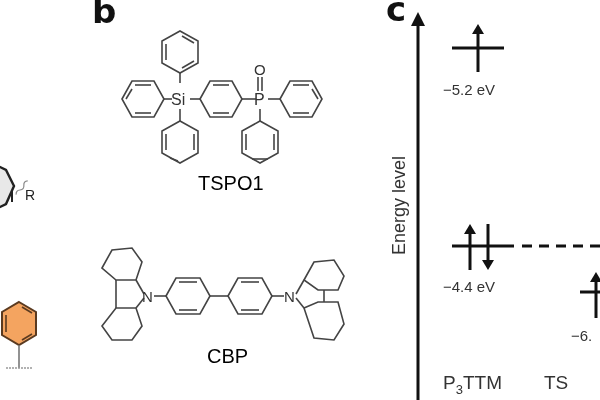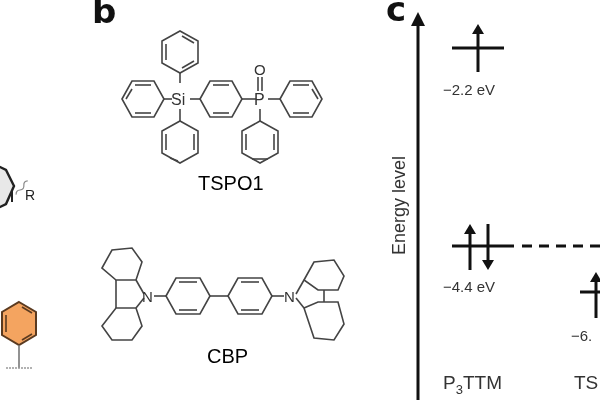--- a/index.html
+++ b/index.html
@@ -122,34 +122,34 @@
     <line x1="10" y1="24" x2="10" y2="400" stroke="#111" stroke-width="3"></line>
     <polygon points="3,26 10,12 17,26" fill="#111"></polygon>
   </svg>
   <div class="axis-label" style="left:389px;top:255px;">Energy level</div>
 
   <svg width="60" height="60" style="left:450px;top:20px">
     <line x1="2" y1="28" x2="54" y2="28" stroke="#111" stroke-width="3"></line>
     <line x1="28" y1="8" x2="28" y2="52" stroke="#111" stroke-width="3"></line>
     <polygon points="22,14 28,4 34,14" fill="#111"></polygon>
   </svg>
-  <div class="ev-label" style="left:443px;top:81px;">−2.2 eV</div>
+  <div class="ev-label" style="left:443px;top:81px;">−5.2 eV</div>
 
   <svg width="160" height="60" style="left:450px;top:220px">
     <line x1="2" y1="26" x2="64" y2="26" stroke="#111" stroke-width="3"></line>
     <line x1="20" y1="8" x2="20" y2="50" stroke="#111" stroke-width="3"></line>
     <polygon points="14,14 20,4 26,14" fill="#111"></polygon>
     <line x1="38" y1="4" x2="38" y2="44" stroke="#111" stroke-width="3"></line>
     <polygon points="32,40 38,50 44,40" fill="#111"></polygon>
     <line x1="72" y1="26" x2="160" y2="26" stroke="#111" stroke-width="3" stroke-dasharray="10,7"></line>
   </svg>
   <div class="ev-label" style="left:443px;top:278px;">−4.4 eV</div>
 
   <svg width="40" height="60" style="left:578px;top:268px">
     <line x1="2" y1="24" x2="40" y2="24" stroke="#111" stroke-width="3"></line>
     <line x1="18" y1="8" x2="18" y2="50" stroke="#111" stroke-width="3"></line>
     <polygon points="12,14 18,4 24,14" fill="#111"></polygon>
   </svg>
   <div class="ev-label" style="left:571px;top:327px;">−6.</div>
 
   <div class="cat-label" style="left:443px;top:372px;"><span>P</span><sub style="font-size:13px">3</sub><span>TTM</span></div>
-  <div class="cat-label" style="left:574px;top:372px;">TS</div>
+  <div class="cat-label" style="left:544px;top:372px;">TS</div>
 </div>
 
 </body></html>

